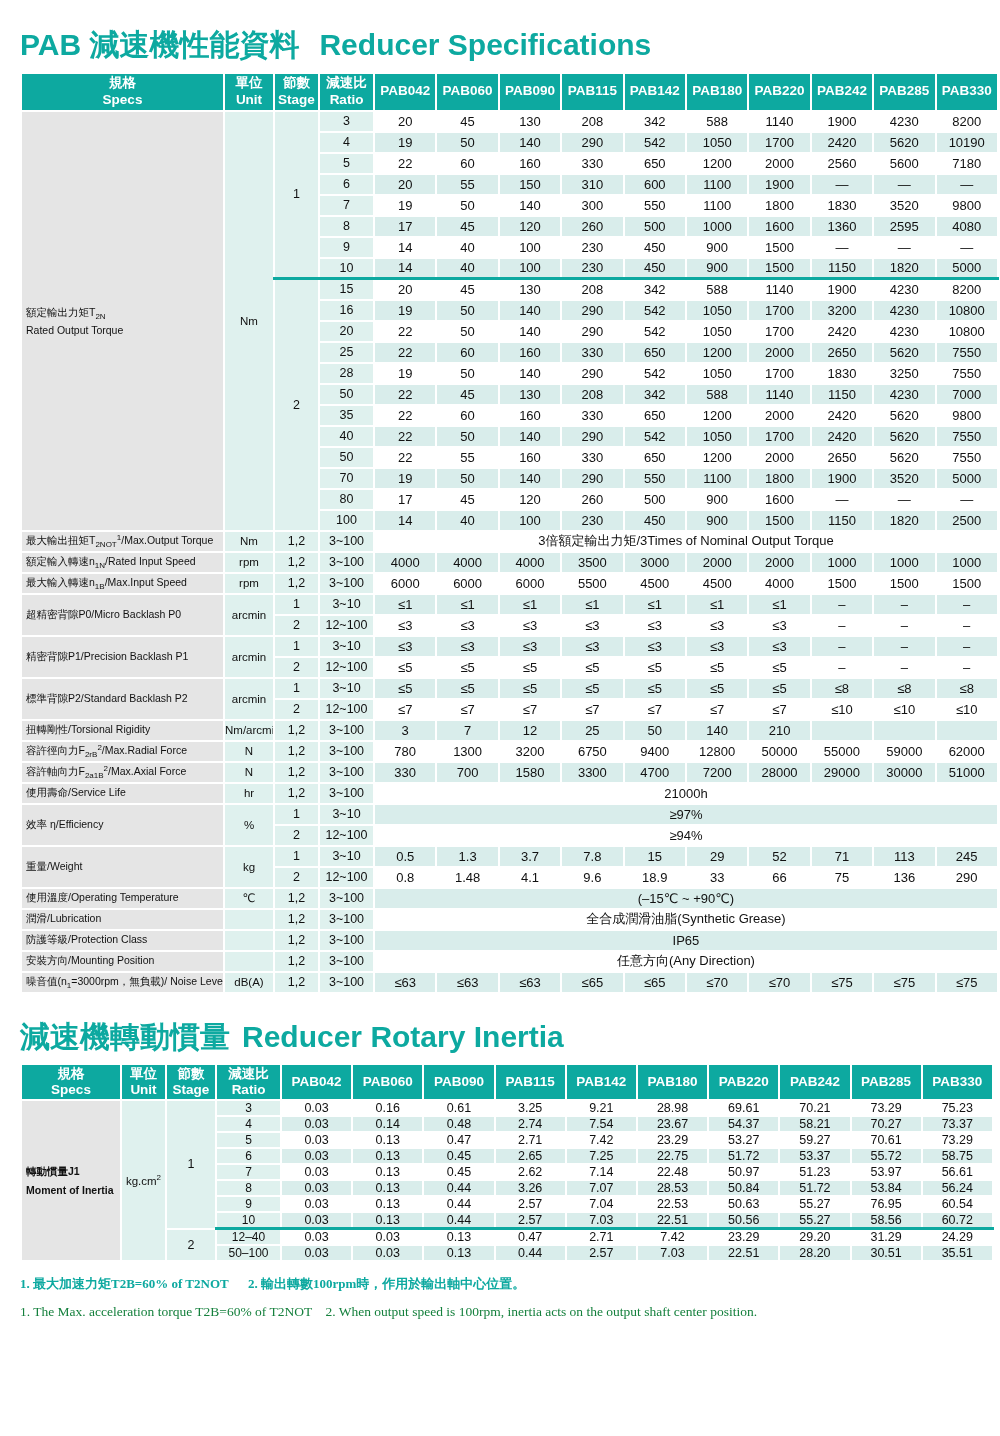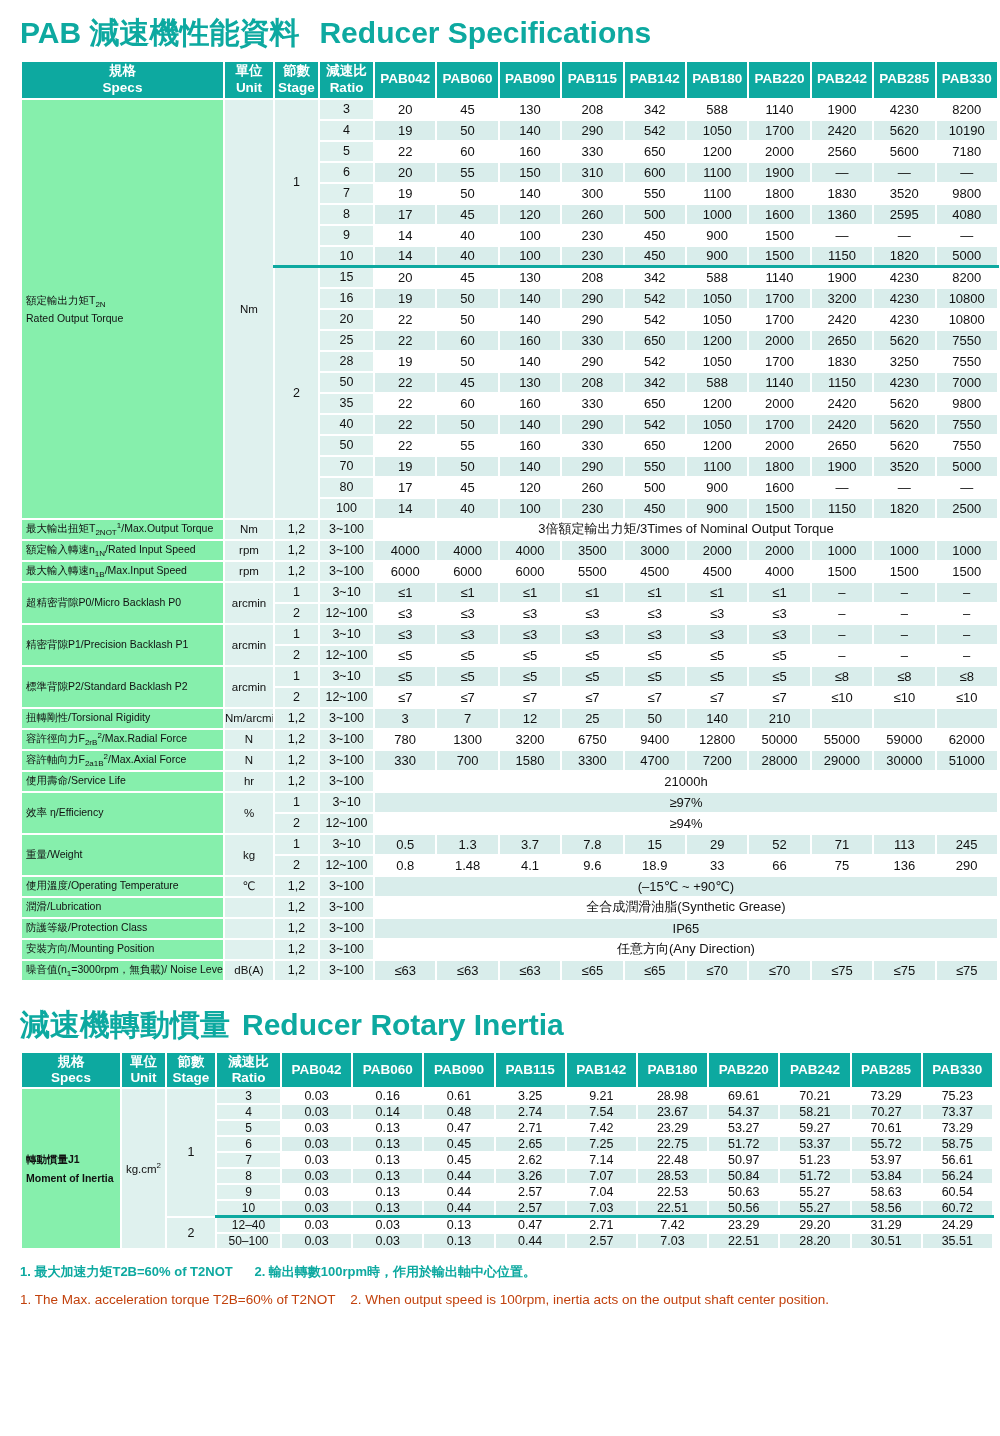--- a/index.html
+++ b/index.html
@@ -1,45 +1,45 @@
 <!DOCTYPE html>
 <html><head>
 <meta charset="utf-8">
 <style>
   html,body{margin:0;padding:0;background:#fff;width:1000px;}
   body{font-family:"Liberation Sans","DejaVu Sans",sans-serif;color:#111;min-height:1436px;}
-  .page{padding:10px 0 0 20px;}
+  .page{padding:22px 0 0 20px;}
   .title{color:#0da9a0;font-weight:bold;font-size:30px;line-height:1.15;margin:6px 0 9px 0;white-space:nowrap;}
   .title .en{margin-left:20px;}
   .title2{margin-top:26px;}
   table{border-collapse:collapse;table-layout:fixed;}
   #table1{width:977px;}
   #table2{width:972px;}
   td,th{border:2px solid #fff;overflow:hidden;padding:0;}
   .hd{background:#0da9a0;color:#fff;font-size:13.5px;font-weight:bold;line-height:1.2;text-align:center;vertical-align:middle;}
   #table1 thead tr{height:38px;}
   #table2 thead tr{height:36px;}
   #table1 tbody tr{height:21px;}
   #table2 tbody tr{height:14.5px;}
-  .lbl{background:#86efac;font-size:10.5px;text-align:left;padding-left:4px;white-space:nowrap;vertical-align:middle;}
+  .lbl{background:#e5e5e5;font-size:10.5px;text-align:left;padding-left:4px;white-space:nowrap;vertical-align:middle;}
   .lbl.two div{margin:4px 0;}
   #table2 .lbl div{margin:5px 0;font-weight:bold;}
   .unit,.stg,.rat{background:#dff1ee;text-align:center;vertical-align:middle;}
   .unit{font-size:11.5px;}
   .stg,.rat{font-size:12.5px;}
   .val{text-align:center;font-size:13px;background:#fff;vertical-align:middle;}
   #table2 .val{font-size:12.5px;}
   #table2 .rat{font-size:12px;}
   .val.tint{background:#d9edeb;}
   .sep{border-top:3px solid #0da9a0 !important;}
   sub{font-size:8px;line-height:0;}
   sup{font-size:8px;line-height:0;}
-  .notes{margin-top:12px;}
+  .notes{margin-top:12px;font-family:Liberation Serif, serif;}
   .nz{color:#0da9a0;font-weight:bold;font-size:13px;line-height:1.55;white-space:pre-wrap;}
-  .ne{color:#c2410c;font-size:13.5px;line-height:1.5;white-space:pre-wrap;}
+  .ne{color:#15803d;font-size:13.5px;line-height:1.5;white-space:pre-wrap;}
   .ne.first{margin-top:8px;}
 </style>
 </head>
 <body>
 
 <div class="page">
 
   <div class="title">
     <span>PAB 減速機性能資料</span><span class="en">Reducer Specifications</span>
   </div>
@@ -747,21 +747,21 @@
         <tr>
           <td class="rat">9</td>
           <td class="val">0.03</td>
           <td class="val">0.13</td>
           <td class="val">0.44</td>
           <td class="val">2.57</td>
           <td class="val">7.04</td>
           <td class="val">22.53</td>
           <td class="val">50.63</td>
           <td class="val">55.27</td>
-          <td class="val">58.63</td>
+          <td class="val">76.95</td>
           <td class="val">60.54</td>
         </tr>
         <tr>
           <td class="rat">10</td>
           <td class="val tint">0.03</td>
           <td class="val tint">0.13</td>
           <td class="val tint">0.44</td>
           <td class="val tint">2.57</td>
           <td class="val tint">7.03</td>
           <td class="val tint">22.51</td>

